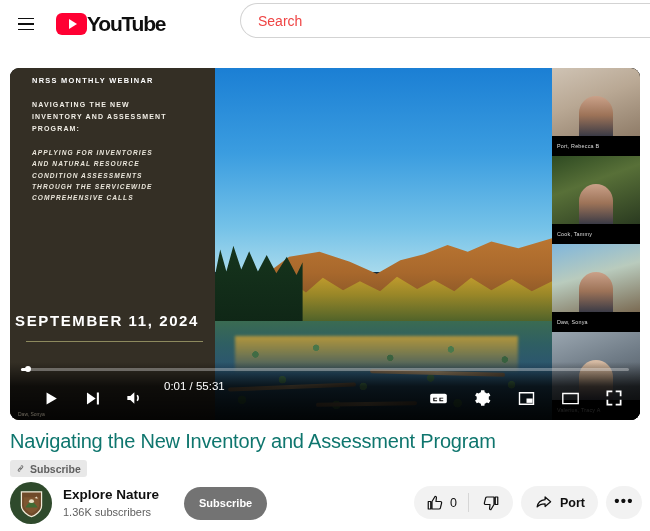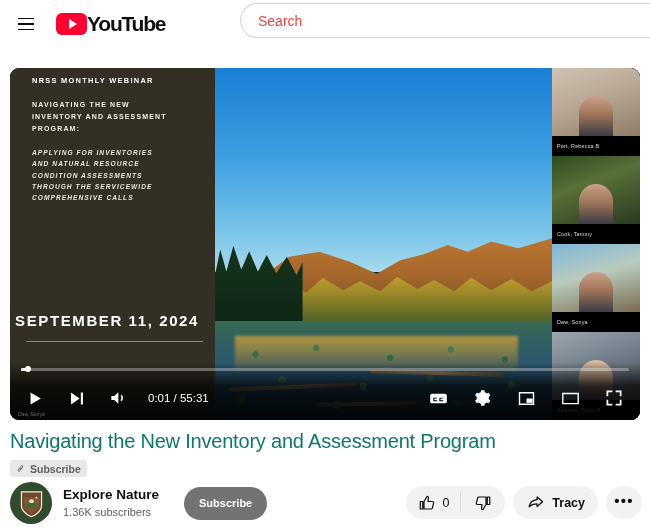--- a/index.html
+++ b/index.html
@@ -212,22 +212,22 @@
   .progress .played {
     position: absolute; left: 0; top: 0; height: 100%; width: 1.1%;
     background: #ffffff; border-radius: 2px;
   }
   .progress .knob {
     position: absolute; left: .6%; top: 50%;
     width: 6px; height: 6px; margin-top: -3px;
     border-radius: 50%; background: #ffffff;
   }
   .btnrow {
-    position: absolute; left: 0; right: 0; top: 18px; height: 36px;
-    display: flex; align-items: center;
+    position: absolute; left: 16px; right: 0; top: 18px; height: 36px;
+    display: flex; align-items: flex-start;
   }
   .cbtn {
     width: 36px; height: 36px; margin-left: 6px;
     display: flex; align-items: center; justify-content: center;
     cursor: pointer;
   }
   .cbtn svg { fill: #ffffff; }
   .tlabel {
     color: #ffffff; font-size: 11.5px; margin-left: 12px;
     white-space: nowrap;
@@ -468,18 +468,18 @@
     <div class="dlk pill" style="background:transparent;">
       <svg width="18" height="18" viewBox="0 0 24 24">
           <path d="M21 14h-3.3V4H21zM16 14l-4.2 7c-.9 0-1.7-.8-1.7-1.8l.6-5.2H5a1.8 1.8 0 01-1.8-2.2l1.6-6.4A2 2 0 016.7 4H16z" fill="none" stroke="#0f0f0f" stroke-width="1.6" stroke-linejoin="round"></path>
         </svg>
     </div>
   </div>
   <div class="pill share">
     <svg width="19" height="19" viewBox="0 0 24 24">
         <path d="M14 5l7 6-7 6v-3.4c-4.6 0-7.8 1.3-10 4 .8-5.2 4.3-8.5 10-9.1z" fill="none" stroke="#0f0f0f" stroke-width="1.6" stroke-linejoin="round"></path>
       </svg>
-    <span class="lbl">Tracy</span>
+    <span class="lbl">Port</span>
   </div>
   <div class="pill more">
     <span class="dots">•••</span>
   </div>
 </div>
 
 </body></html>

